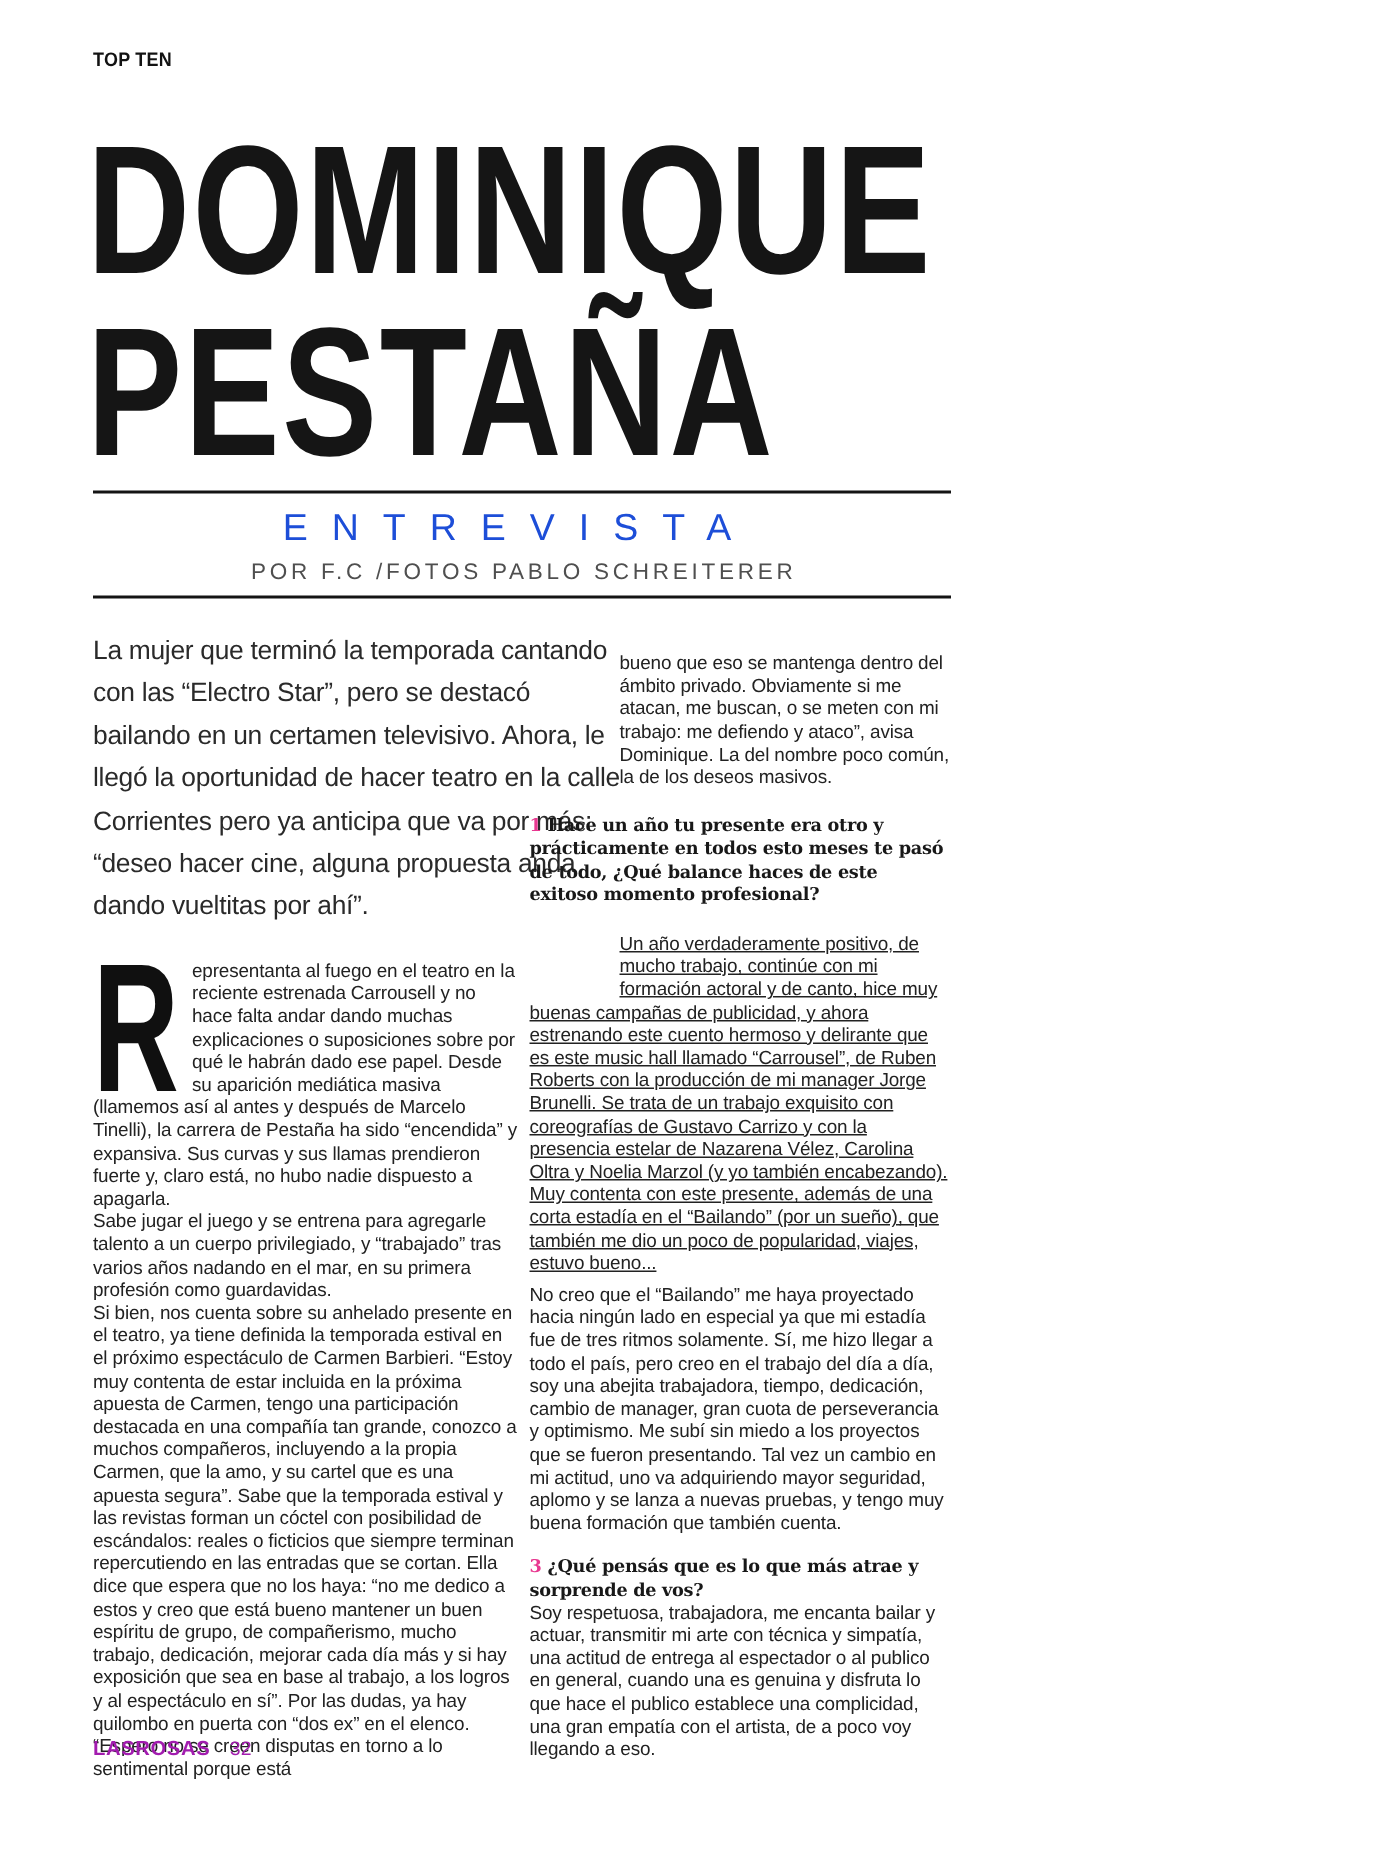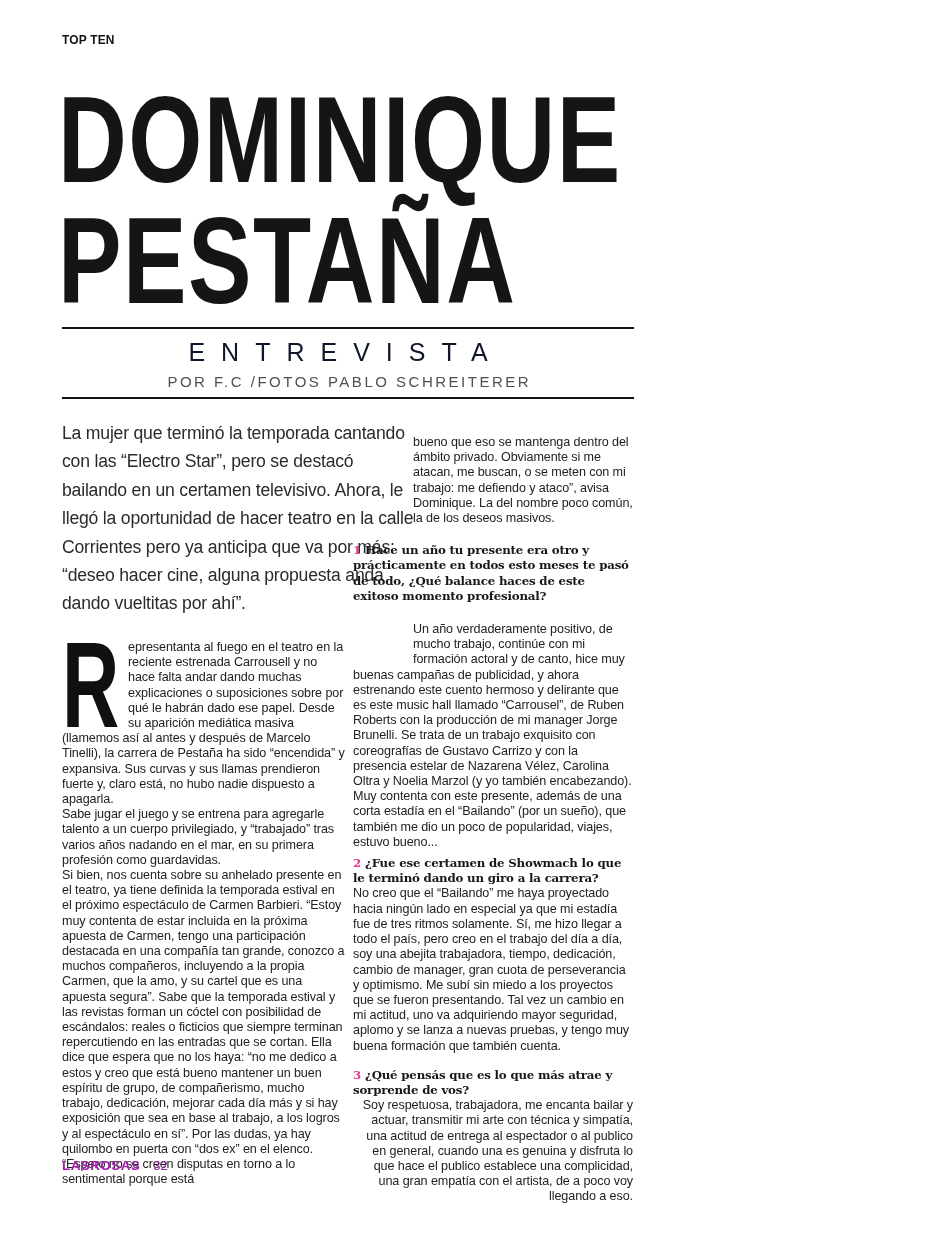--- a/index.html
+++ b/index.html
@@ -11,21 +11,21 @@
 
   .title{position:absolute;left:58px;top:80px;margin:0;transform:scaleX(0.78);transform-origin:0 0;
          font-weight:700;font-size:122px;line-height:121px;letter-spacing:2px;color:#151515;white-space:nowrap;}
   .title-line{display:block;}
 
   .rule{position:absolute;left:62px;width:572px;border-top:2px solid #141414;height:0;}
   .rule-top{top:327px;}
   .rule-bottom{top:397px;}
 
   .section{position:absolute;left:62px;top:340px;width:552px;padding-right:20px;text-align:center;
-           font-size:25px;line-height:1;font-weight:400;letter-spacing:16px;color:#0f172a;text-indent:16px;}
+           font-size:25px;line-height:1;font-weight:400;letter-spacing:16px;color:#1d4ed8;text-indent:16px;}
   .byline{position:absolute;left:62px;top:374px;width:572px;text-align:center;
           font-size:15px;line-height:1;letter-spacing:2.5px;color:#4f4f4f;text-indent:2.5px;white-space:nowrap;}
 
   .lede{position:absolute;left:62px;top:419px;width:352px;margin:0;
         font-size:17.6px;line-height:28.4px;letter-spacing:-0.2px;color:#2a2a2a;}
 
   .col{position:absolute;font-size:12.6px;line-height:15.2px;letter-spacing:-0.1px;color:#222222;}
   .col-left{left:62px;top:640px;width:284px;}
   .col-right{left:353px;top:420px;width:280px;}
   .body-p{margin:0;}
@@ -33,26 +33,26 @@
   .dropcap{float:left;width:66px;height:91px;margin-right:0;
            font-weight:700;font-size:122px;line-height:91px;color:#101010;
            transform:scaleX(0.65);transform-origin:0 0;}
 
   .rc-indent{margin-left:60px;margin-top:15px;}
   .intro{margin-bottom:17px;}
   .question{margin:0;font-family:"DejaVu Serif",serif;font-weight:700;font-size:11.8px;
             line-height:15.2px;letter-spacing:-0.2px;color:#181818;}
   .q-num{color:#e83890;}
   .q1{margin-bottom:18px;}
-  .a1{margin-bottom:6px;}
+  .a1{margin-bottom:6px;text-decoration:underline;}
   .hang{float:left;width:60px;height:31px;}
   .q2{margin-bottom:0;}
   .a2{margin-bottom:14px;}
   .q3{margin-bottom:0;}
-  .a3{margin-bottom:0;text-align:right;}
+  .a3{margin-bottom:0;}
 
   .footer{position:absolute;left:62px;top:1159px;font-size:13px;line-height:1;color:#a21caf;}
   .mag{font-weight:700;font-size:13.5px;letter-spacing:0.4px;}
   .pageno{margin-left:13px;font-weight:400;}
 </style>
 </head>
 <body>
 
 <div class="page">
 
@@ -75,21 +75,20 @@
     <p class="body-p">Sabe jugar el juego y se entrena para agregarle talento a un cuerpo privilegiado, y “trabajado” tras varios años nadando en el mar, en su primera profesión como guardavidas.</p>
     <p class="body-p">Si bien, nos cuenta sobre su anhelado presente en el teatro, ya tiene definida la temporada estival en el próximo espectáculo de Carmen Barbieri. “Estoy muy contenta de estar incluida en la próxima apuesta de Carmen, tengo una participación destacada en una compañía tan grande, conozco a muchos compañeros, incluyendo a la propia Carmen, que la amo, y su cartel que es una apuesta segura”. Sabe que la temporada estival y las revistas forman un cóctel con posibilidad de escándalos: reales o ficticios que siempre terminan repercutiendo en las entradas que se cortan. Ella dice que espera que no los haya: “no me dedico a estos y creo que está bueno mantener un buen espíritu de grupo, de compañerismo, mucho trabajo, dedicación, mejorar cada día más y si hay exposición que sea en base al trabajo, a los logros y al espectáculo en sí”. Por las dudas, ya hay quilombo en puerta con “dos ex” en el elenco. “Espero no se creen disputas en torno a lo sentimental porque está</p>
   </div>
 
   <div class="col col-right">
     <p class="body-p rc-indent intro">bueno que eso se mantenga dentro del ámbito privado. Obviamente si me atacan, me buscan, o se meten con mi trabajo: me defiendo y ataco”, avisa Dominique. La del nombre poco común, la de los deseos masivos.</p>
 
     <p class="question rc-indent q1"><span class="q-num">1</span> <span>Hace un año tu presente era otro y prácticamente en todos esto meses te pasó de todo, ¿Qué balance haces de este exitoso momento profesional?</span></p>
     <p class="body-p a1"><span class="hang"></span><span>Un año verdaderamente positivo, de mucho trabajo, continúe con mi formación actoral y de canto, hice muy buenas campañas de publicidad, y ahora estrenando este cuento hermoso y delirante que es este music hall llamado “Carrousel”, de Ruben Roberts con la producción de mi manager Jorge Brunelli. Se trata de un trabajo exquisito con coreografías de Gustavo Carrizo y con la presencia estelar de Nazarena Vélez, Carolina Oltra y Noelia Marzol (y yo también encabezando). Muy contenta con este presente, además de una corta estadía en el “Bailando” (por un sueño), que también me dio un poco de popularidad, viajes, estuvo bueno...</span></p>
 
-    <p class="question q2"><span class="q-num">2</span> <span>¿Fue ese certamen de Showmach lo que le terminó dando un giro a la carrera?</span></p>
     <p class="body-p a2">No creo que el “Bailando” me haya proyectado hacia ningún lado en especial ya que mi estadía fue de tres ritmos solamente. Sí, me hizo llegar a todo el país, pero creo en el trabajo del día a día, soy una abejita trabajadora, tiempo, dedicación, cambio de manager, gran cuota de perseverancia y optimismo. Me subí sin miedo a los proyectos que se fueron presentando. Tal vez un cambio en mi actitud, uno va adquiriendo mayor seguridad, aplomo y se lanza a nuevas pruebas, y tengo muy buena formación que también cuenta.</p>
 
     <p class="question q3"><span class="q-num">3</span> <span>¿Qué pensás que es lo que más atrae y sorprende de vos?</span></p>
     <p class="body-p a3">Soy respetuosa, trabajadora, me encanta bailar y actuar, transmitir mi arte con técnica y simpatía, una actitud de entrega al espectador o al publico en general, cuando una es genuina y disfruta lo que hace el publico establece una complicidad, una gran empatía con el artista, de a poco voy llegando a eso.</p>
   </div>
 
   <div class="footer">
     <span class="mag">LASROSAS</span><span class="pageno">32</span>
   </div>
 

